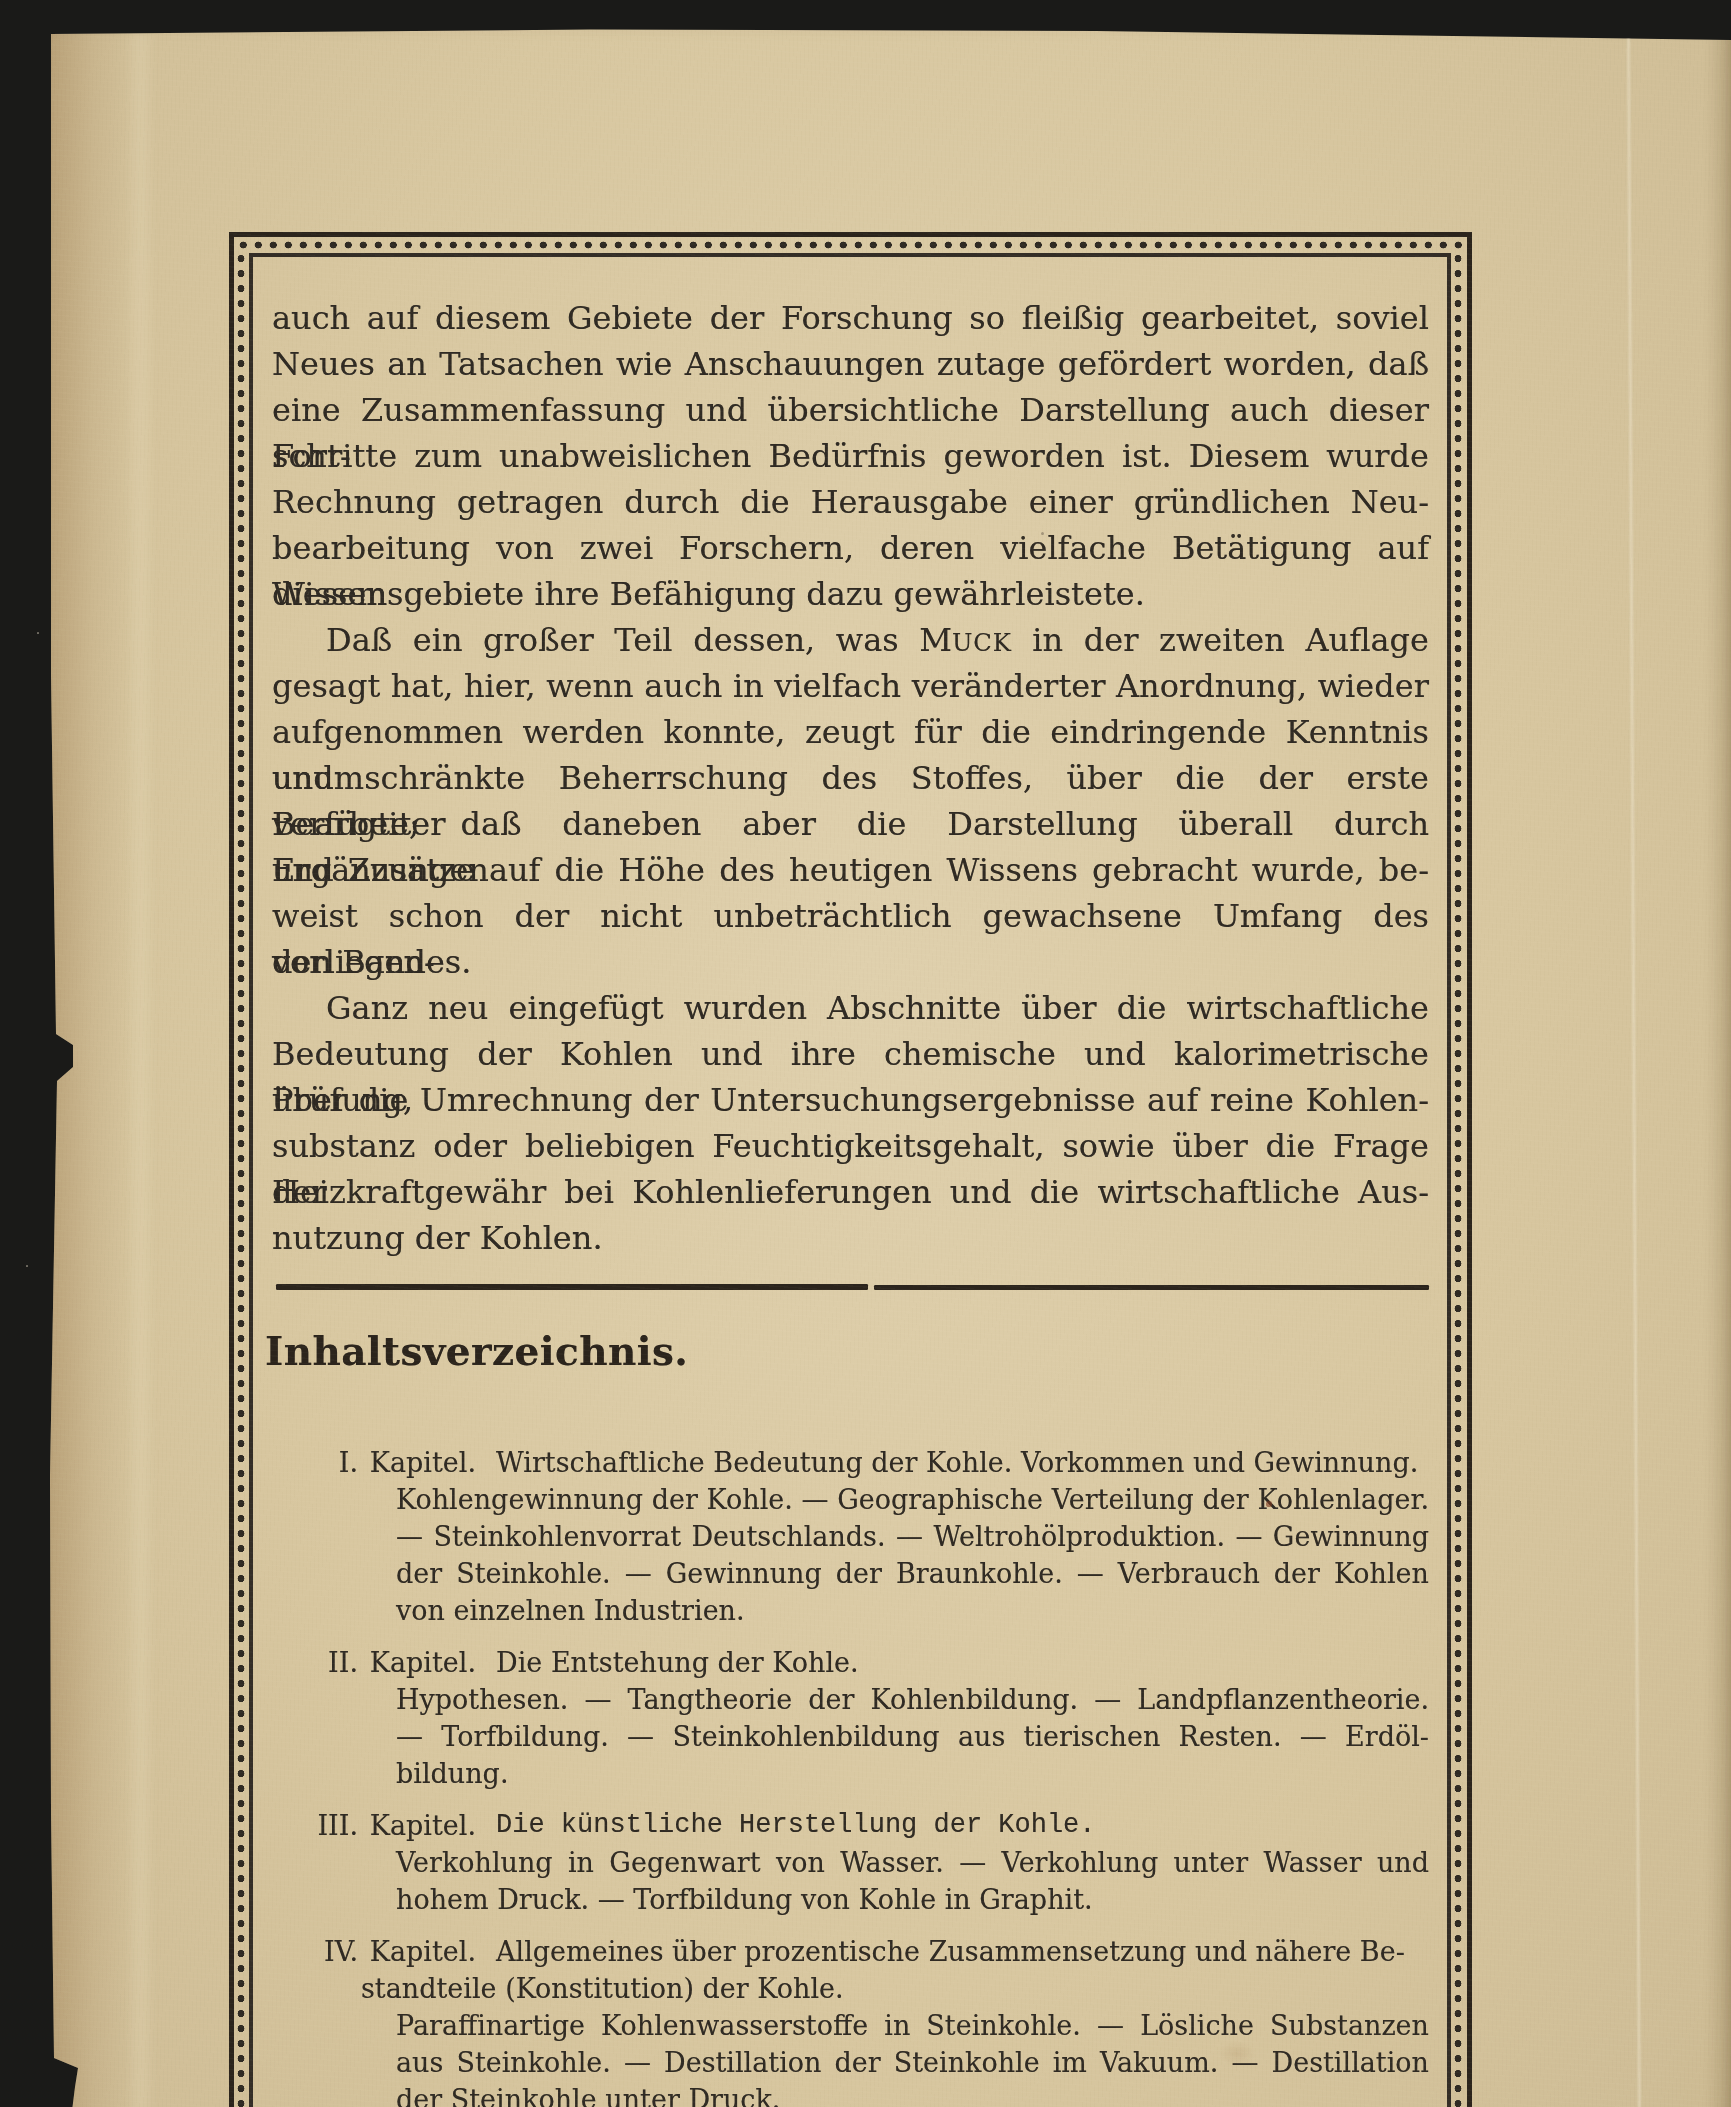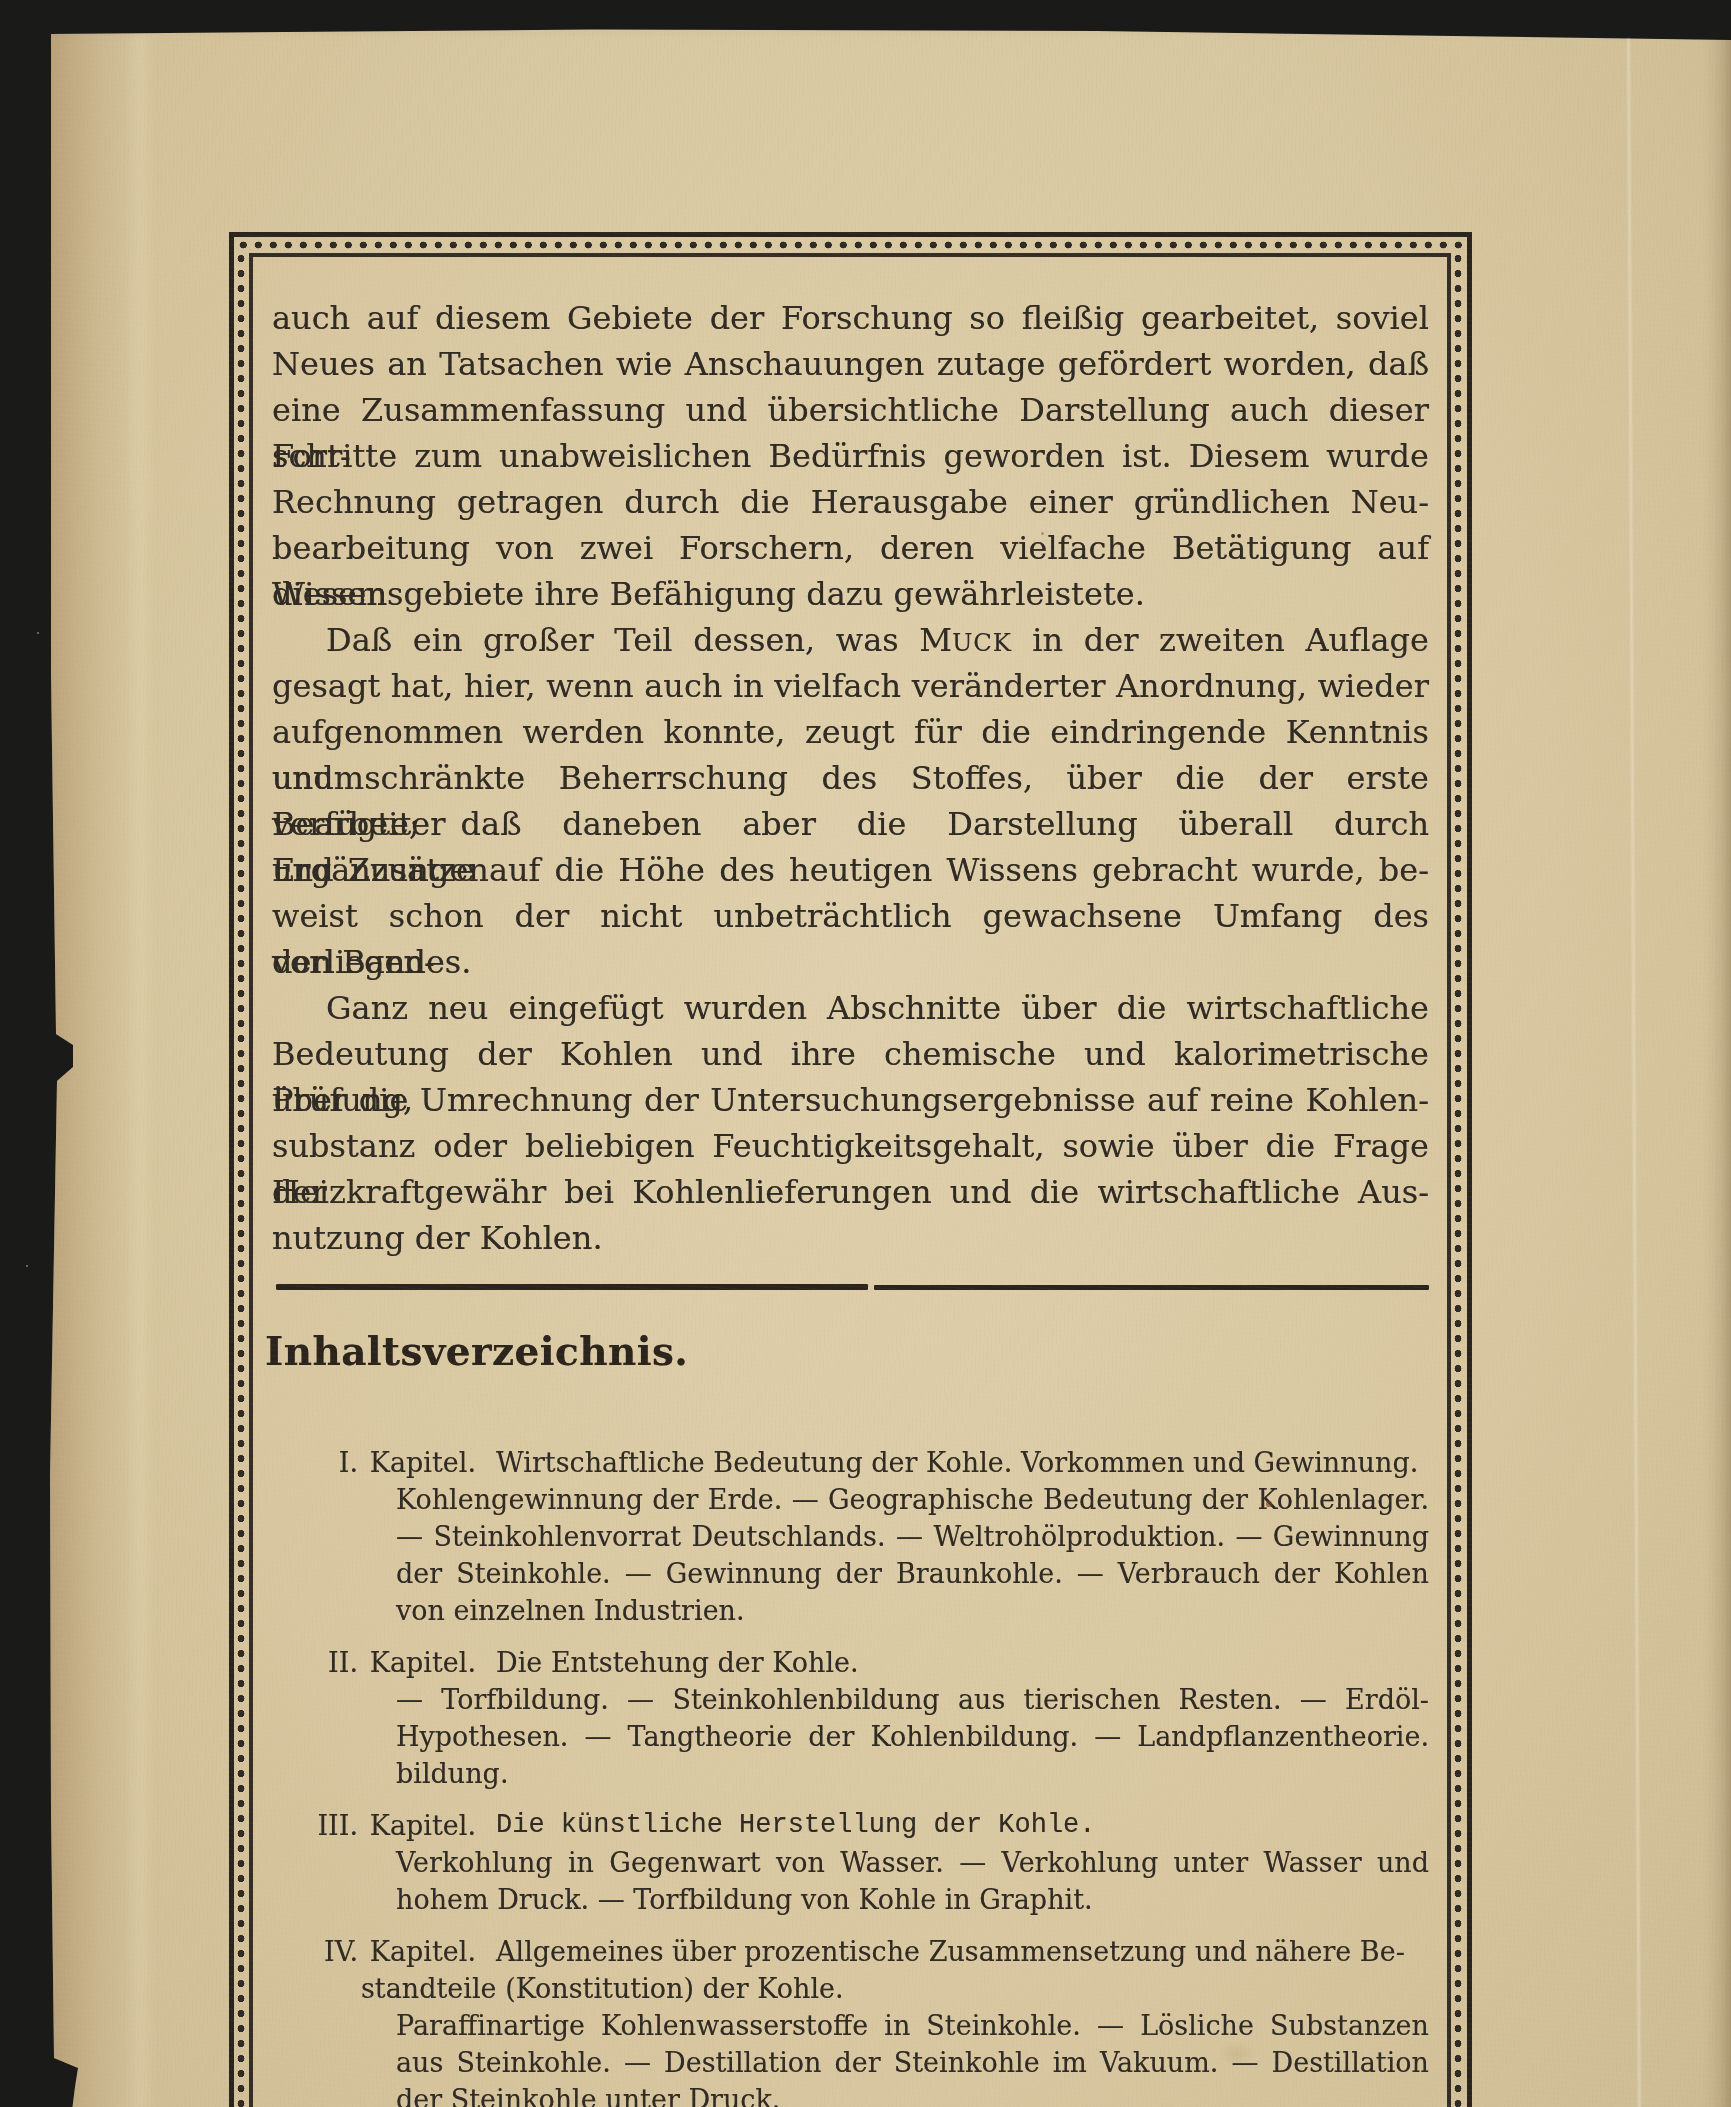--- a/index.html
+++ b/index.html
@@ -161,33 +161,33 @@
 
     <div id="heading">Inhaltsverzeichnis.</div>
 
     <div id="toc">
         <div class="chapter">
           <div class="t-head t-line">
             <div class="t-num" style="display: inline-block;">I.</div>
             <div class="t-label" style="display: inline-block;">Kapitel.</div>
             <div class="t-title" style="display: inline-block;">Wirtschaftliche Bedeutung der Kohle.  Vorkommen und Gewinnung.</div>
           </div>
-          <div class="t-det t-line">Kohlengewinnung der Erde. — Geographische Bedeutung der Kohlenlager.</div>
+          <div class="t-det t-line">Kohlengewinnung der Kohle. — Geographische Verteilung der Kohlenlager.</div>
           <div class="t-det t-line">— Steinkohlenvorrat Deutschlands. — Weltrohölproduktion. — Gewinnung</div>
           <div class="t-det t-line">der Steinkohle. — Gewinnung der Braunkohle. — Verbrauch der Kohlen</div>
           <div class="t-det t-line no-j">von einzelnen Industrien.</div>
         </div>
         <div class="chapter">
           <div class="t-head t-line">
             <div class="t-num" style="display: inline-block;">II.</div>
             <div class="t-label" style="display: inline-block;">Kapitel.</div>
             <div class="t-title" style="display: inline-block;">Die Entstehung der Kohle.</div>
           </div>
+          <div class="t-det t-line">Hypothesen. — Tangtheorie der Kohlenbildung. — Landpflanzentheorie.</div>
           <div class="t-det t-line">— Torfbildung. — Steinkohlenbildung aus tierischen Resten. — Erdöl-</div>
-          <div class="t-det t-line">Hypothesen. — Tangtheorie der Kohlenbildung. — Landpflanzentheorie.</div>
           <div class="t-det t-line no-j">bildung.</div>
         </div>
         <div class="chapter">
           <div class="t-head t-line">
             <div class="t-num" style="display: inline-block;">III.</div>
             <div class="t-label" style="display: inline-block;">Kapitel.</div>
             <div class="t-title" style="display: inline-block; font-family: Liberation Mono, monospace;">Die künstliche Herstellung der Kohle.</div>
           </div>
           <div class="t-det t-line">Verkohlung in Gegenwart von Wasser. — Verkohlung unter Wasser und</div>
           <div class="t-det t-line no-j">hohem Druck. — Torfbildung von Kohle in Graphit.</div>

